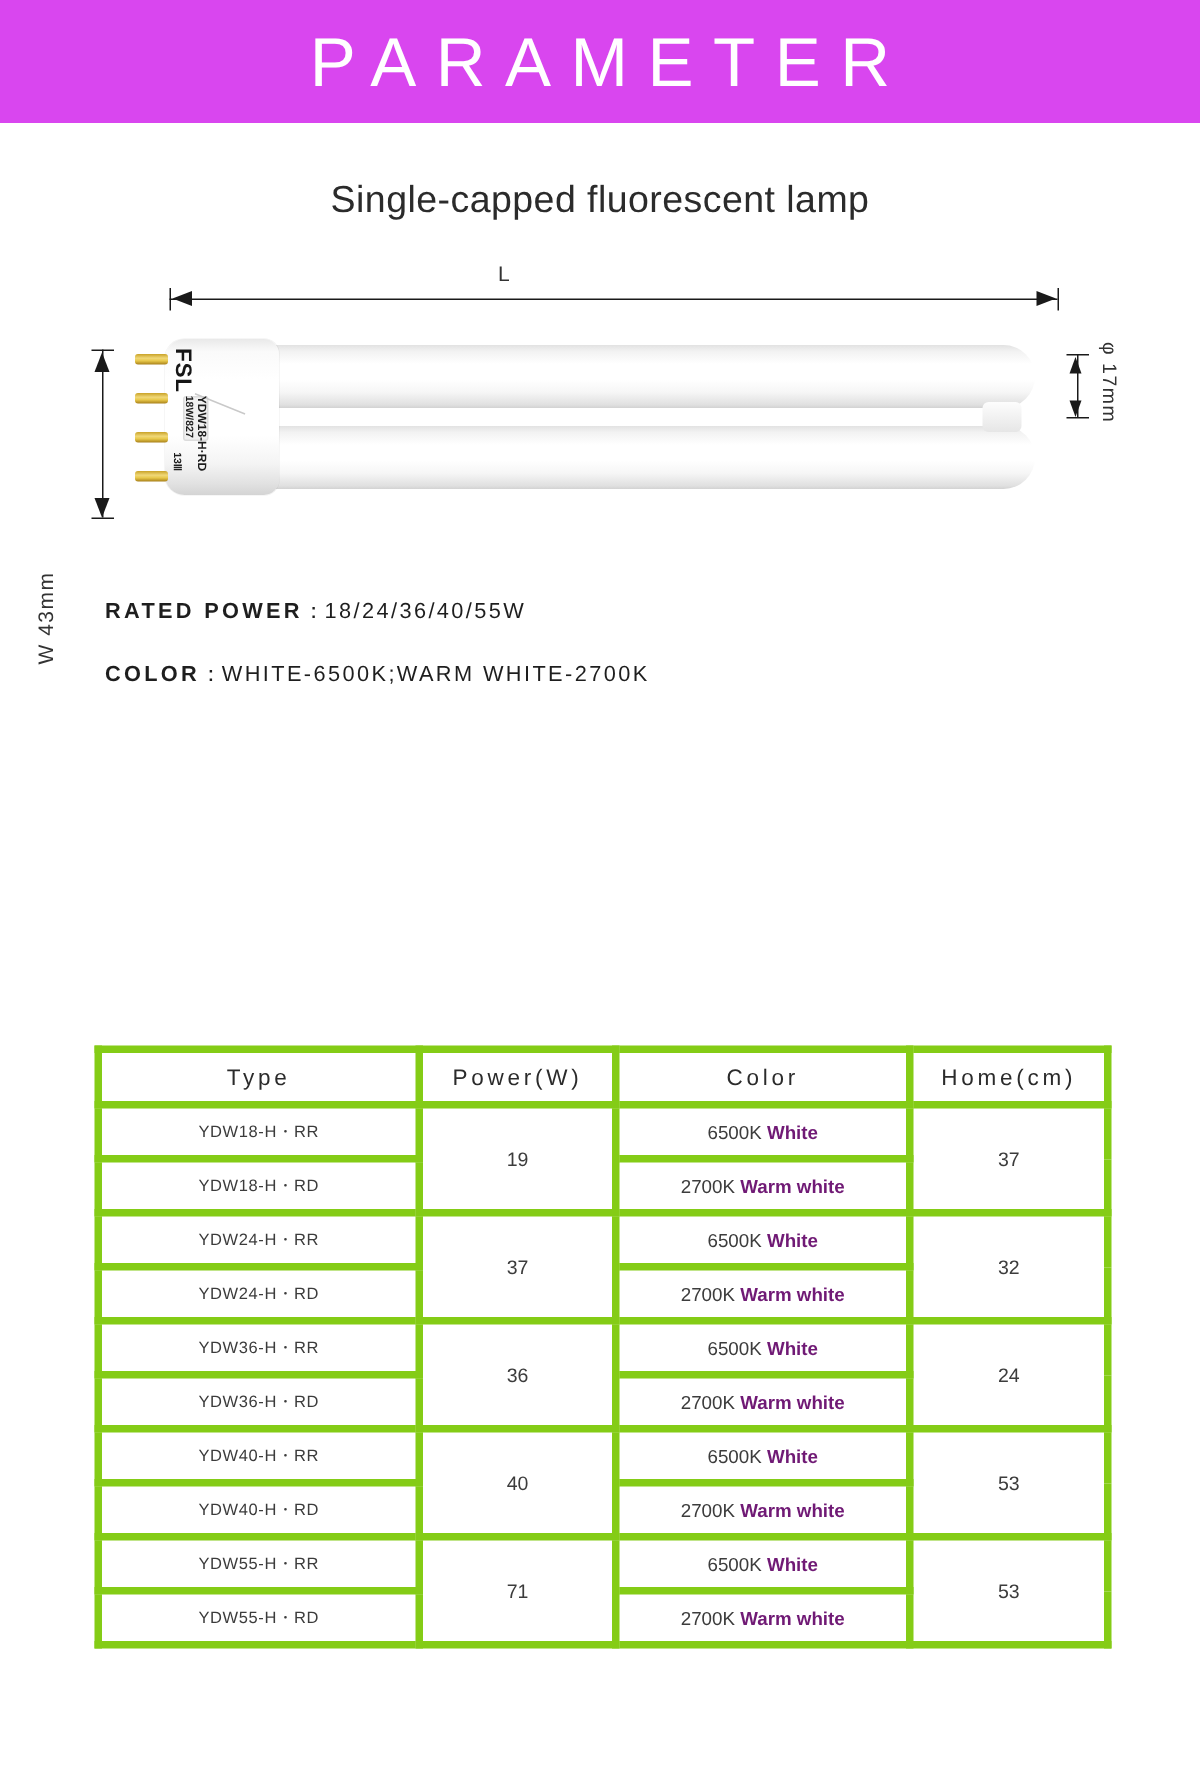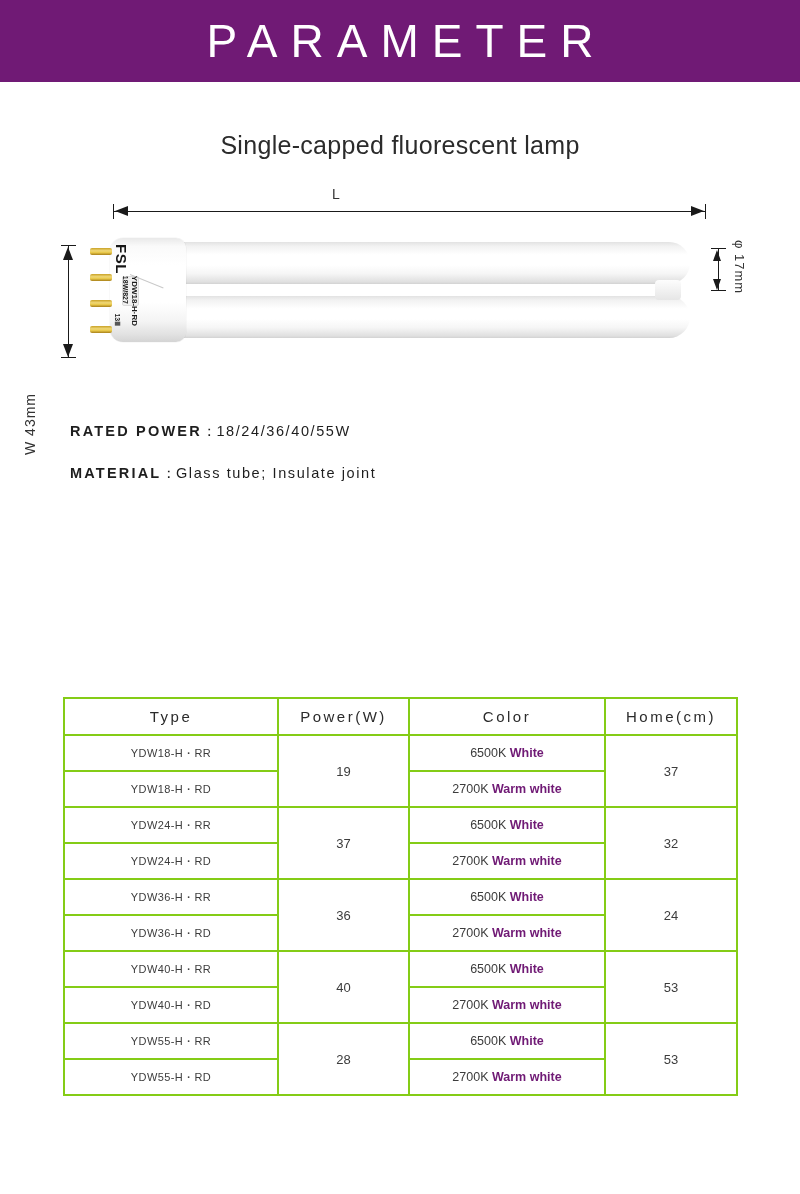--- a/index.html
+++ b/index.html
@@ -11,41 +11,41 @@
     font-family: "Liberation Sans", sans-serif;
     color: #231f20;
     position: relative;
     overflow: hidden;
   }
 
   
   .banner {
     width: 100%;
     height: 82px;
-    background: #701a75;
+    background: #d946ef;
     display: flex;
     align-items: center;
     justify-content: center;
   }
   .banner-title {
     color: #ffffff;
     font-size: 46px;
     letter-spacing: 13px;
     font-weight: 400;
     line-height: 1;
     padding-left: 13px;
   }
 
   
   .product-title {
     text-align: center;
     font-size: 25px;
     font-weight: 400;
     color: #2b2b2b;
-    margin-top: 49px;
+    margin-top: 37px;
     letter-spacing: 0.3px;
   }
 
   
   .diagram {
     position: relative;
     width: 800px;
     height: 200px;
     margin-top: 20px;
   }
@@ -257,21 +257,21 @@
     display: flex;
     flex-direction: column;
     gap: 1px;
     line-height: 1;
   }
   .base-model { font-size: 8px; font-weight: 700; color: #1d1d1d; }
   .base-spec  { font-size: 7px; font-weight: 700; color: #1d1d1d; }
   .base-code  { font-size: 7px; font-weight: 700; color: #1d1d1d; align-self: flex-end; }
 
   
-  .specs { margin: 40px 0 0 70px; width: 690px; }
+  .specs { margin: 29px 0 0 70px; width: 690px; }
   .spec-row {
     font-size: 14.5px;
     color: #1e1e1e;
     margin-bottom: 20px;
     line-height: 1.55;
   }
   .spec-label {
     font-weight: 700;
     letter-spacing: 2.2px;
   }
@@ -289,21 +289,21 @@
   
   .spec-table {
     position: absolute;
     left: 63px;
     top: 697px;
     width: 673px;
     border-collapse: collapse;
     table-layout: fixed;
   }
   .spec-table td, .spec-table th {
-    border: 2px solid #84cc16;
+    border: 5px solid #84cc16;
     text-align: center;
     vertical-align: middle;
     padding: 0;
     font-weight: 400;
     color: #3c3c3c;
   }
   .spec-table th {
     height: 37px;
     font-size: 15px;
     letter-spacing: 2.5px;
@@ -393,24 +393,24 @@
     </div>
   </div>
 </div>
 
 <div class="specs">
 
   <div class="spec-row">
     <span class="spec-label">RATED POWER</span><span class="spec-colon">：</span><span class="spec-value">18/24/36/40/55W</span>
   </div>
 
-
   <div class="spec-row">
-    <span class="spec-label">MATERIAL</span><span class="spec-colon">：</span><span class="spec-value">Glass tube; Insulate joint</span>
+    <span class="spec-label">COLOR</span><span class="spec-colon">：</span><span class="spec-value">WHITE-6500K;WARM WHITE-2700K</span>
   </div>
+
 
 </div>
 
 <table class="spec-table">
   <thead>
     <tr>
       <th class="col-type">Type</th>
       <th class="col-power">Power(W)</th>
       <th class="col-color">Color</th>
       <th class="col-size">Home(cm)</th>
@@ -457,21 +457,21 @@
       <td class="cell-color"><span class="kelvin">6500K </span><span class="shade">White</span></td>
       <td class="cell-size" rowspan="2">53</td>
     </tr>
     <tr>
       <td class="cell-type type-inner">YDW40-H・RD</td>
       <td class="cell-color"><span class="kelvin">2700K </span><span class="shade">Warm white</span></td>
     </tr>
 
     <tr>
       <td class="cell-type">YDW55-H・RR</td>
-      <td class="cell-power" rowspan="2">28</td>
+      <td class="cell-power" rowspan="2">71</td>
       <td class="cell-color"><span class="kelvin">6500K </span><span class="shade">White</span></td>
       <td class="cell-size" rowspan="2">53</td>
     </tr>
     <tr>
       <td class="cell-type type-inner">YDW55-H・RD</td>
       <td class="cell-color"><span class="kelvin">2700K </span><span class="shade">Warm white</span></td>
     </tr>
 
   </tbody>
 </table>

